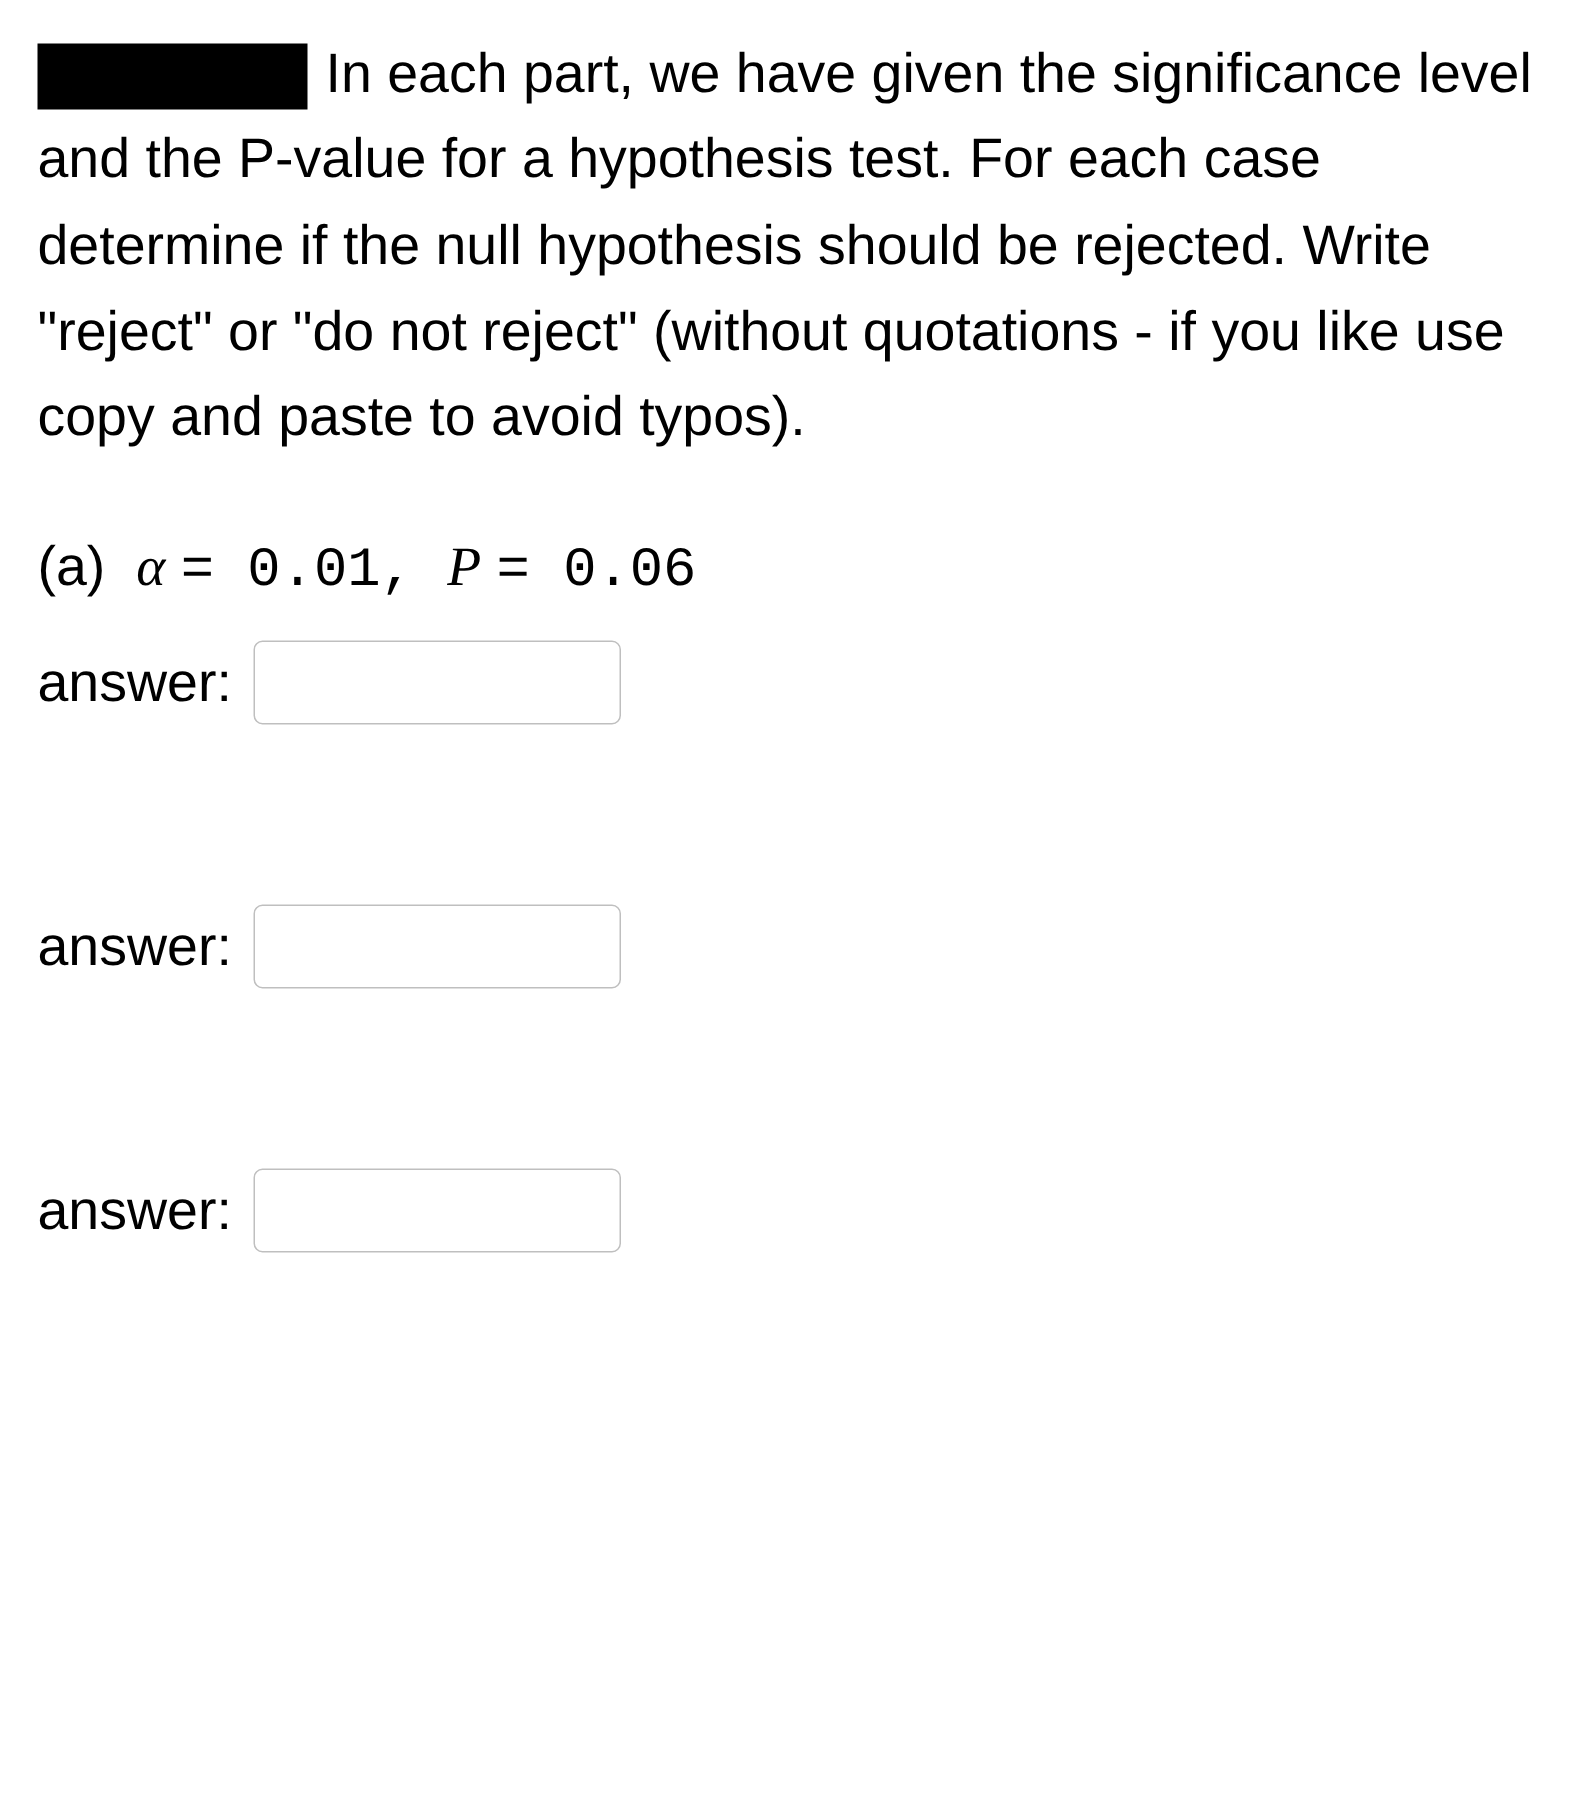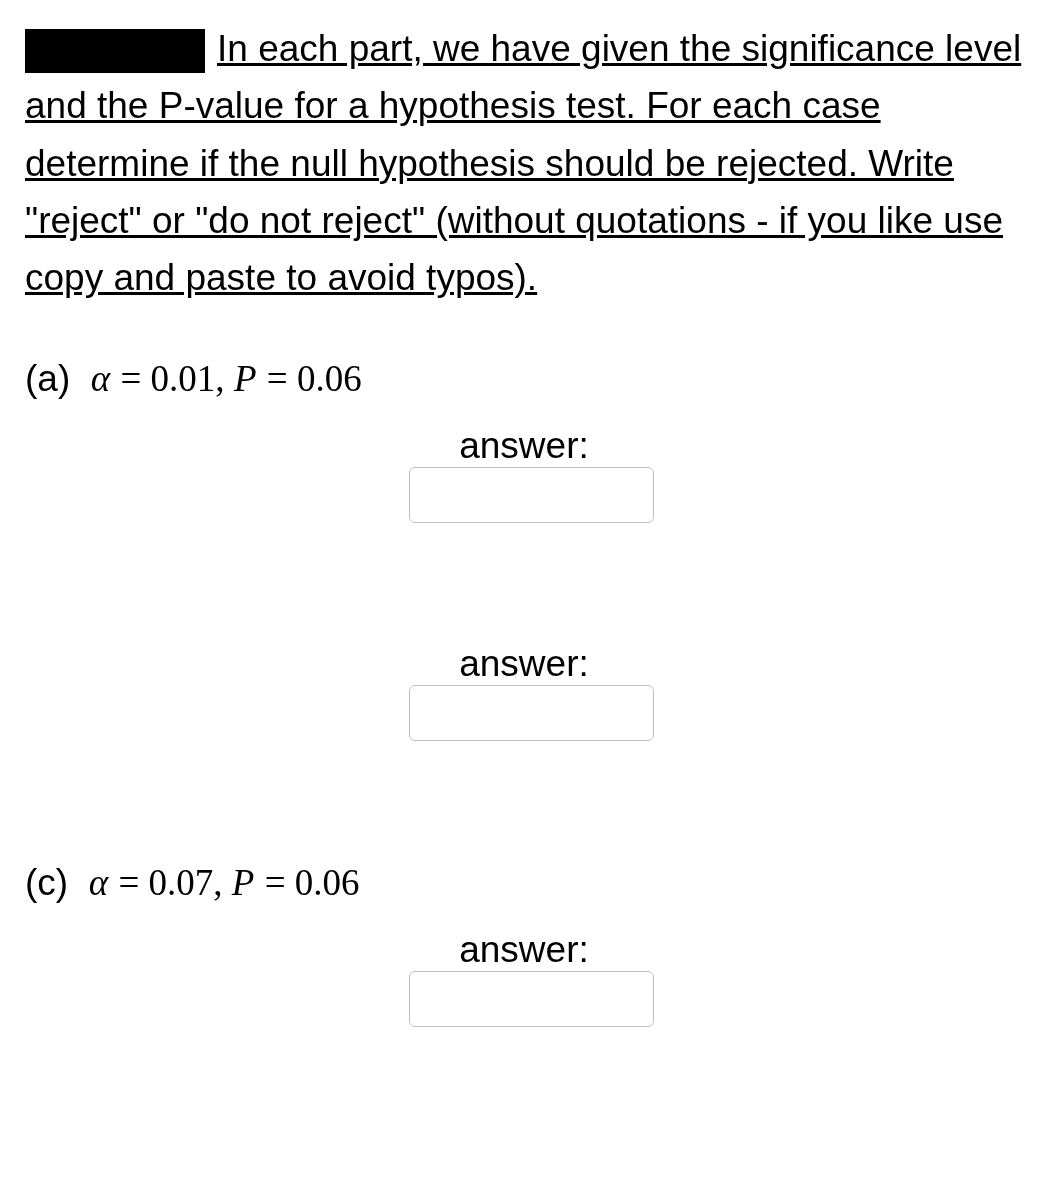--- a/index.html
+++ b/index.html
@@ -19,47 +19,45 @@
       width: 180px;
       height: 44px;
       background: #000000;
       vertical-align: middle;
       margin-right: 12px;
     }
     .intro-text {
       font-size: 37px;
       line-height: 1.55;
       margin-bottom: 50px;
-      text-decoration: underline;
     }
     .question-block {
       margin-bottom: 120px;
     }
     .question-block:last-child {
       margin-bottom: 20px;
     }
     .question-line {
       font-size: 37px;
       margin-bottom: 25px;
       font-family: Arial, Helvetica, sans-serif;
     }
     .math-font {
       font-family: 'Times New Roman', Times, serif;
       font-style: italic;
     }
     .math-upright {
-      font-family: Liberation Serif, serif;
+      font-family: Liberation Mono, monospace;
       font-style: normal;
       text-align: right;
     }
     .answer-row {
       display: flex;
       align-items: center;
       font-size: 37px;
-      flex-direction: column;
     }
     .answer-label {
       margin-right: 14px;
     }
     .answer-input {
       width: 245px;
       height: 56px;
       border: 1px solid #bfbfbf;
       border-radius: 6px;
       font-size: 30px;
@@ -89,24 +87,17 @@
 </div>
 
 <div class="question-block">
   <div class="answer-row">
     <span class="answer-label">answer:</span>
     <input type="text" class="answer-input" style="">
   </div>
 </div>
 
 <div class="question-block">
-  <div class="question-line">
-    <span>(c)</span>&nbsp;
-    <span class="math-font">α</span>
-    <span class="math-upright"> = 0.07, </span>
-    <span class="math-font">P</span>
-    <span class="math-upright"> = 0.06</span>
-  </div>
   <div class="answer-row">
     <span class="answer-label">answer:</span>
     <input type="text" class="answer-input" style="">
   </div>
 </div>
 
 </body></html>

